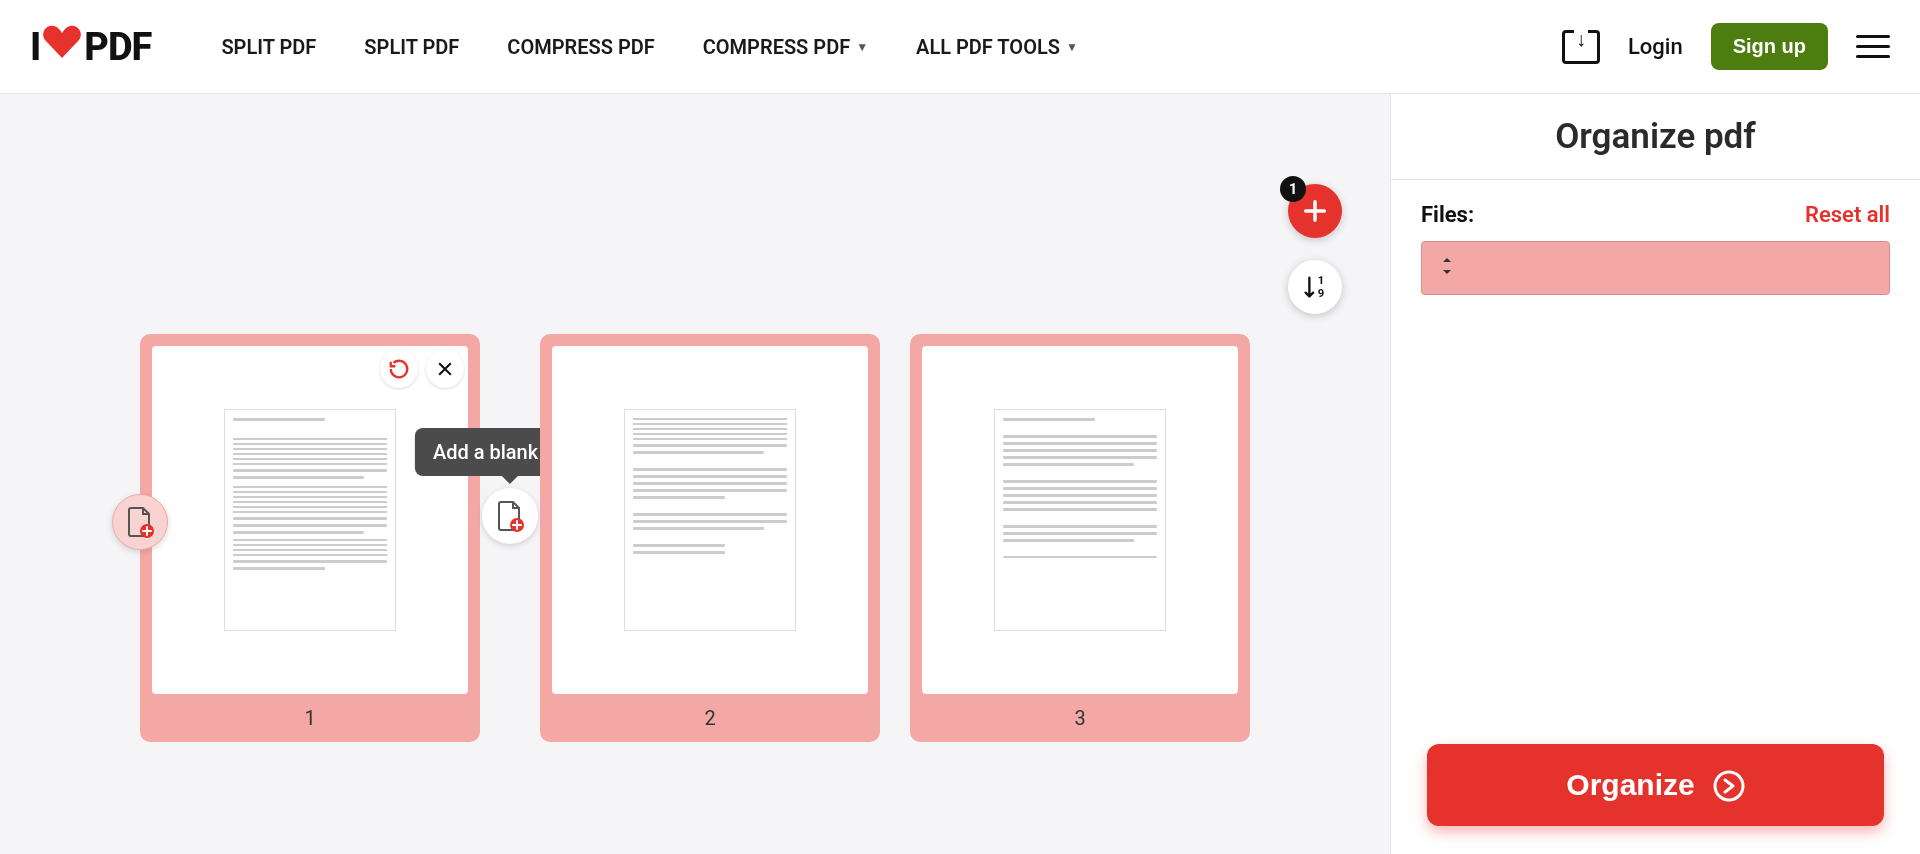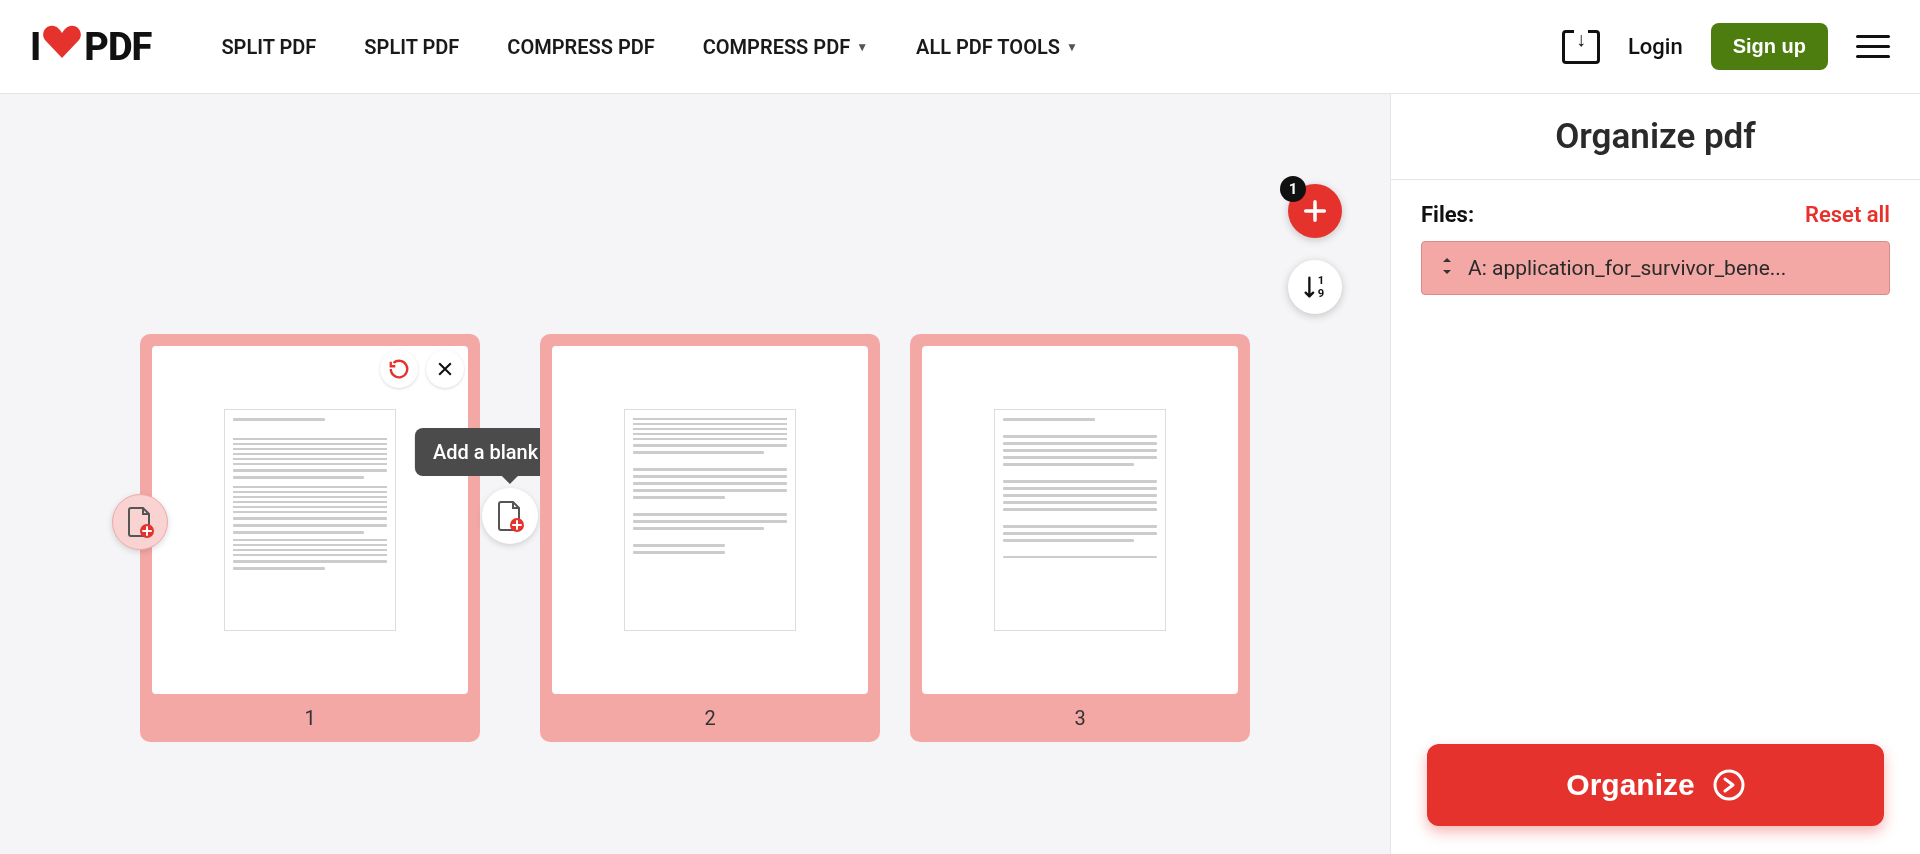--- a/index.html
+++ b/index.html
@@ -332,21 +332,21 @@
   .organize-btn {
     width: 100%;
     background: #e5322d;
     color: #fff;
     border: none;
     border-radius: 12px;
     padding: 24px 0;
     font-size: 30px;
     font-weight: 600;
     display: flex;
-    align-items: center;
+    align-items: flex-end;
     justify-content: center;
     gap: 18px;
     cursor: pointer;
     box-shadow: 0 6px 14px rgba(229,50,45,0.35);
   }
 </style>
 </head>
 <body>
 
 <header class="header">
@@ -525,21 +525,20 @@
     <div class="files-header">
       <span class="files-label">Files:</span>
       <span class="reset-link">Reset all</span>
     </div>
     <div class="file-row">
       <span class="drag">
         <svg width="14" height="20" viewBox="0 0 14 20">
             <path d="M7 2l4 4H3l4-4zM7 18l-4-4h8l-4 4z" fill="#333"></path>
           </svg>
       </span>
-      <span>A: application_for_survivor_bene...</span>
     </div>
     <div class="sidebar-footer">
       <button class="organize-btn">
         <span>Organize</span>
         <svg width="32" height="32" viewBox="0 0 32 32">
           <circle cx="16" cy="16" r="14" fill="none" stroke="#fff" stroke-width="3"></circle>
           <path d="M12 10l8 6-8 6" fill="none" stroke="#fff" stroke-width="3" stroke-linecap="round" stroke-linejoin="round"></path>
         </svg>
       </button>
     </div>

